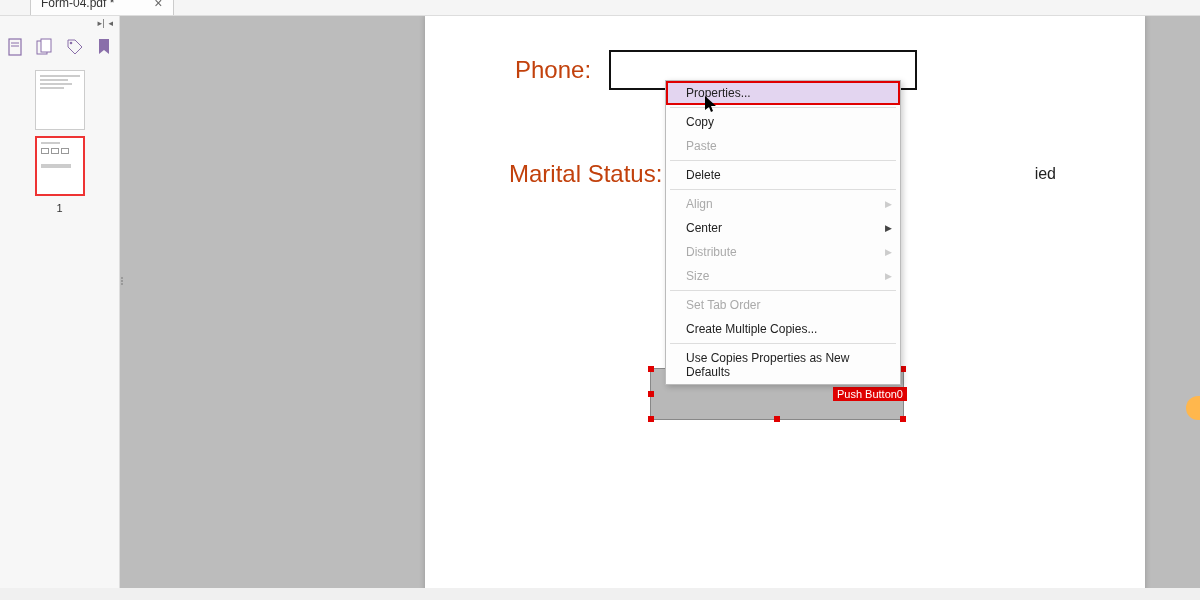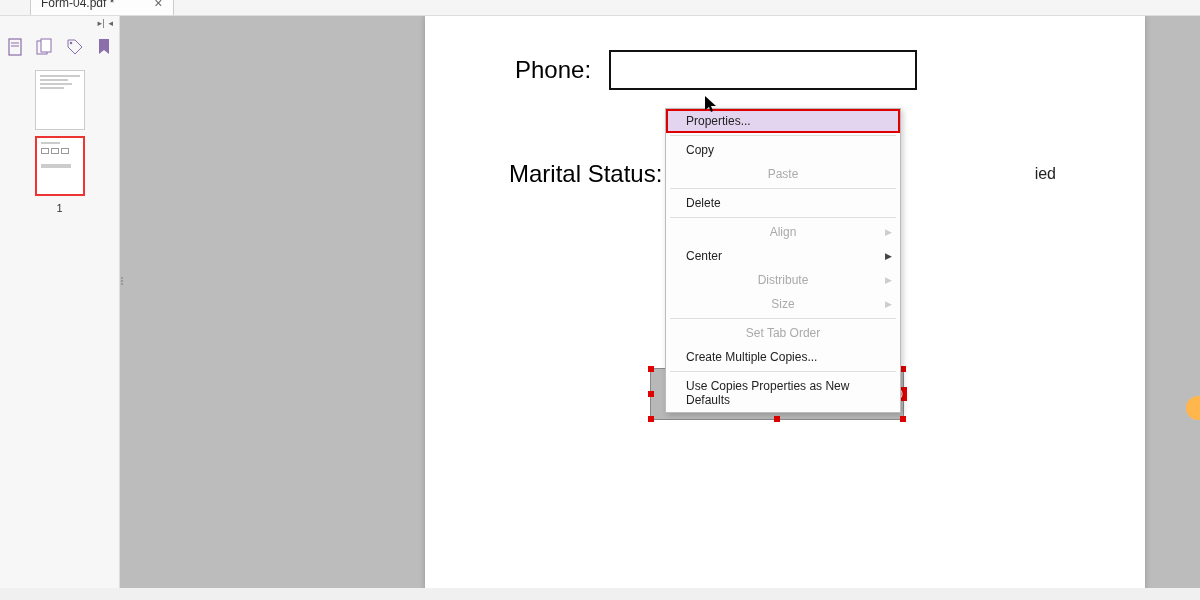--- a/index.html
+++ b/index.html
@@ -131,21 +131,21 @@
     background: #fff;
     box-shadow: 0 0 6px rgba(0,0,0,0.2);
   }
   .form-row {
     position: absolute;
     display: flex;
     align-items: center;
   }
   .form-label {
     font-size: 24px;
-    color: #000000;
+    color: #c2410c;
     margin-right: 18px;
   }
   .form-field {
     border: 2px solid #111;
     background: #fff;
   }
   .phone-row { left: 90px; top: 34px; }
   .phone-field { width: 308px; height: 40px; }
   .marital-row { left: 84px; top: 138px; }
   .marital-field { width: 78px; height: 40px; }
@@ -192,35 +192,33 @@
     position: absolute;
     left: 665px;
     top: 80px;
     width: 236px;
     background: #fdfdfd;
     border: 1px solid #bbb;
     box-shadow: 2px 2px 6px rgba(0,0,0,0.2);
     font-size: 12px;
     color: #222;
     z-index: 10;
-    margin-top: 28px;
   }
   .menu-item {
     padding: 5px 20px 5px 20px;
     position: relative;
     cursor: default;
   }
   .menu-item.highlighted {
     background: #e3d5f0;
     border: 2px solid #e00000;
     padding: 3px 18px 3px 18px;
   }
   .menu-item.disabled {
     color: #aaa;
-    text-align: center;
   }
   .menu-sep {
     height: 1px;
     background: #ddd;
     margin: 2px 4px;
   }
   .submenu-arrow {
     position: absolute;
     right: 8px;
     top: 50%;

